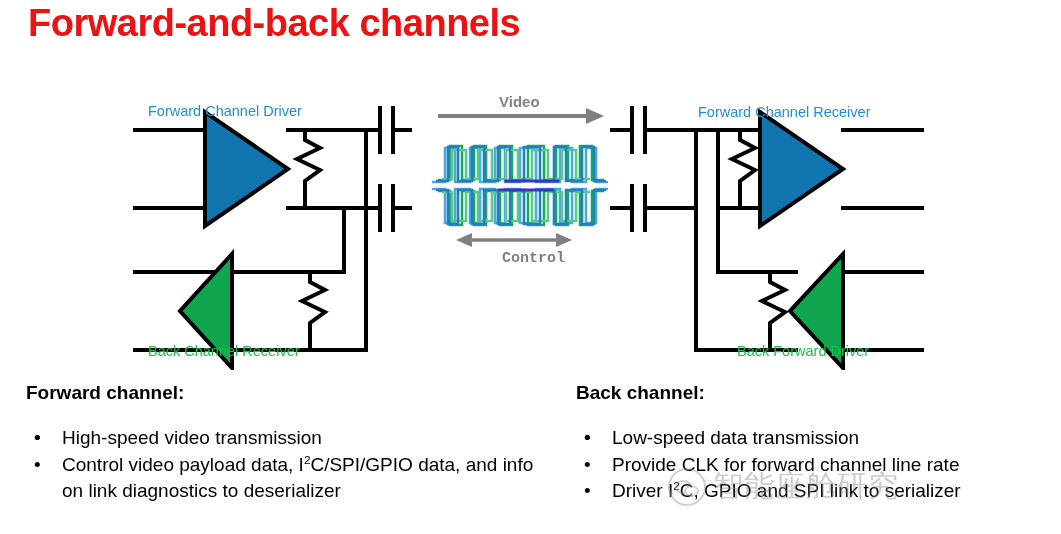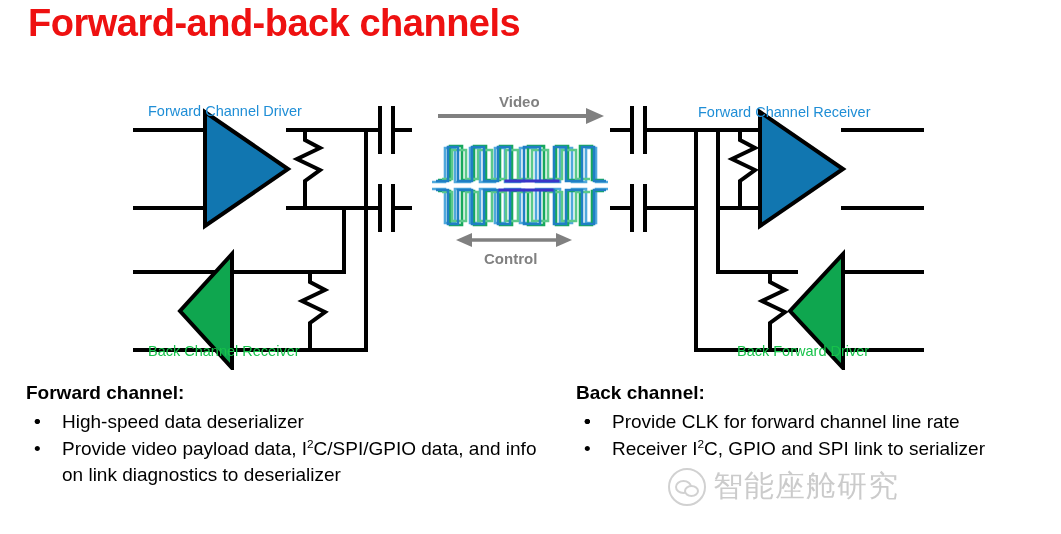--- a/index.html
+++ b/index.html
@@ -24,30 +24,30 @@
   .lbl{position:absolute;font-size:14.5px;white-space:nowrap;}
   .lbl-blue{color:#1f8ed6;}
   .lbl-green{color:#17c24a;}
   .lbl-gray{color:#808080;font-weight:bold;font-size:15px;}
 
   #lbl-fwd-driver{left:148px;top:103px;text-align:right;}
   #lbl-fwd-receiver{left:698px;top:104px;}
   #lbl-back-receiver{left:148px;top:343px;}
   #lbl-back-driver{left:737px;top:343px;}
   #lbl-video{left:499px;top:93px;}
-  #lbl-control{left:484px;top:250px;}
+  #lbl-control{left:502px;top:250px;font-family:Liberation Mono, monospace;}
 
   
   .col{position:absolute;top:381px;}
   #col-left{left:26px;width:530px;}
   #col-right{left:576px;width:500px;}
 
   .col-head{
     font-size:19px;font-weight:bold;color:#000;
-    margin:0 0 4px 0;line-height:24px;
+    margin:0 0 20px 0;line-height:24px;
   }
   .bullets{list-style:none;margin:0;padding:0;}
   .bullets li{
     position:relative;padding-left:36px;
     font-size:19px;line-height:26.5px;color:#000;
   }
   .bullets li .dot{
     position:absolute;left:8px;top:0;font-size:19px;line-height:26.5px;
   }
   sup{font-size:0.62em;vertical-align:super;line-height:0;}
@@ -175,42 +175,42 @@
   <div class="lbl lbl-gray" id="lbl-video">Video</div>
   <div class="lbl lbl-gray" id="lbl-control">Control</div>
 
   <div class="col" id="col-left">
     <div class="col-head">Forward channel:</div>
     <ul class="bullets">
       <li>
         <span class="dot">•</span><sup></sup><span></span>
       </li>
       <li>
-        <span class="dot">•</span><span>High-speed data deserializer</span><sup></sup><span></span>
-      </li>
-      <li>
-        <span class="dot">•</span><span>Provide video payload data, I</span><sup>2</sup><span>C/SPI/GPIO data, and info on link diagnostics to deserializer</span>
+        <span class="dot">•</span><span>High-speed video transmission</span><sup></sup><span></span>
+      </li>
+      <li>
+        <span class="dot">•</span><span>Control video payload data, I</span><sup>2</sup><span>C/SPI/GPIO data, and info on link diagnostics to deserializer</span>
       </li>
     </ul>
   </div>
 
   <div class="col" id="col-right">
     <div class="col-head">Back channel:</div>
     <ul class="bullets">
       <li>
         <span class="dot">•</span><sup></sup><span></span>
       </li>
       <li>
-        <span class="dot">•</span><sup></sup><span></span>
+        <span class="dot">•</span><span>Low-speed data transmission</span><sup></sup><span></span>
       </li>
       <li>
         <span class="dot">•</span><span>Provide CLK for forward channel line rate</span><sup></sup><span></span>
       </li>
       <li>
-        <span class="dot">•</span><span>Receiver I</span><sup>2</sup><span>C, GPIO and SPI link to serializer</span>
+        <span class="dot">•</span><span>Driver I</span><sup>2</sup><span>C, GPIO and SPI link to serializer</span>
       </li>
     </ul>
   </div>
 
   <div class="watermark">
     <div class="wm-badge"></div>
     <div class="wm-text">智能座舱研究</div>
   </div>
 
 </div>

